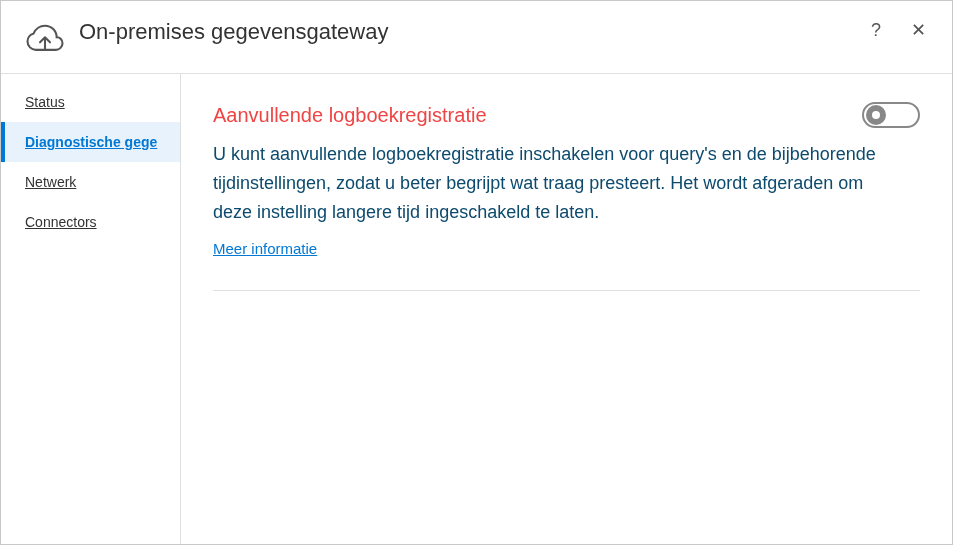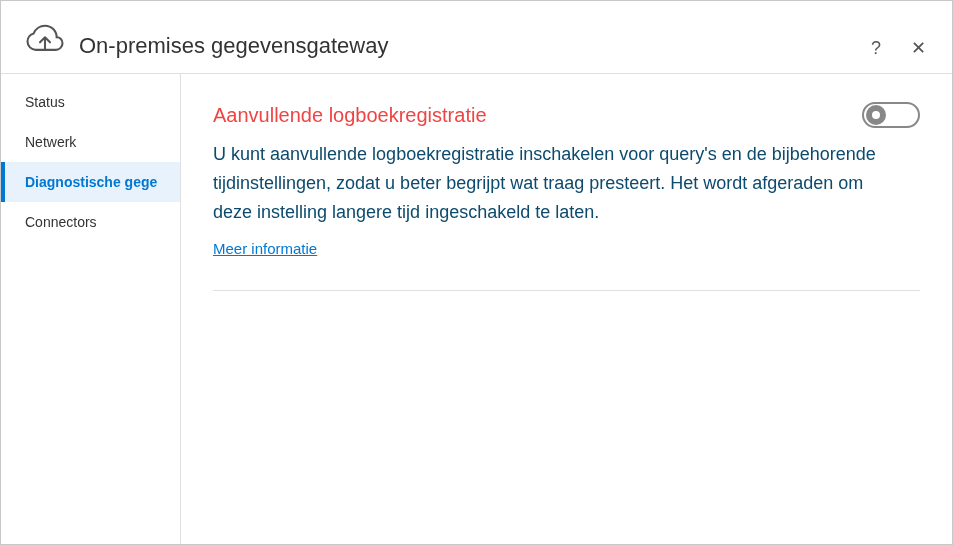--- a/index.html
+++ b/index.html
@@ -23,21 +23,21 @@
       background: #ffffff;
       border: 1px solid #c8c8c8;
       box-shadow: 0 4px 20px rgba(0,0,0,0.2);
       display: flex;
       flex-direction: column;
       overflow: hidden;
     }
 
     .titlebar {
       display: flex;
-      align-items: flex-end;
+      align-items: flex-start;
       padding: 18px 20px 14px 24px;
       border-bottom: 1px solid #e0e0e0;
       background: #ffffff;
       position: relative;
     }
 
     .titlebar-icon {
       width: 40px;
       height: 40px;
       margin-right: 14px;
@@ -82,20 +82,21 @@
       padding-top: 8px;
     }
 
     .sidebar-item {
       padding: 12px 20px;
       font-size: 14px;
       color: #333333;
       cursor: pointer;
       border-left: 4px solid transparent;
       transition: background 0.1s;
+      text-decoration: underline;
     }
 
     .sidebar-item.active {
       border-left: 4px solid #0078d4;
       background: #e8f2fc;
       color: #0078d4;
       font-weight: 600;
     }
 
     .content-panel {
@@ -211,25 +212,25 @@
       <button class="titlebar-btn">✕</button>
     </div>
   </div>
 
   <div class="main-content">
 
     <div class="sidebar">
       <div class="sidebar-item">
         <span>Status</span>
       </div>
+      <div class="sidebar-item active">
+        <span>Diagnostische gege</span>
+      </div>
       <div class="sidebar-item">
         <span>Netwerk</span>
-      </div>
-      <div class="sidebar-item active">
-        <span>Diagnostische gege</span>
       </div>
       <div class="sidebar-item">
         <span>Connectors</span>
       </div>
     </div>
 
     <div class="content-panel">
 
       <div class="section">
         <div class="section-header">

